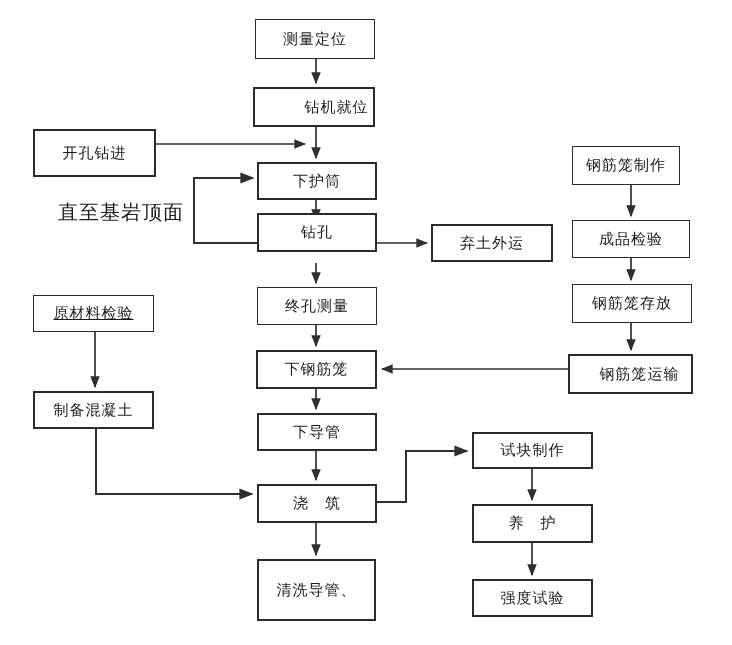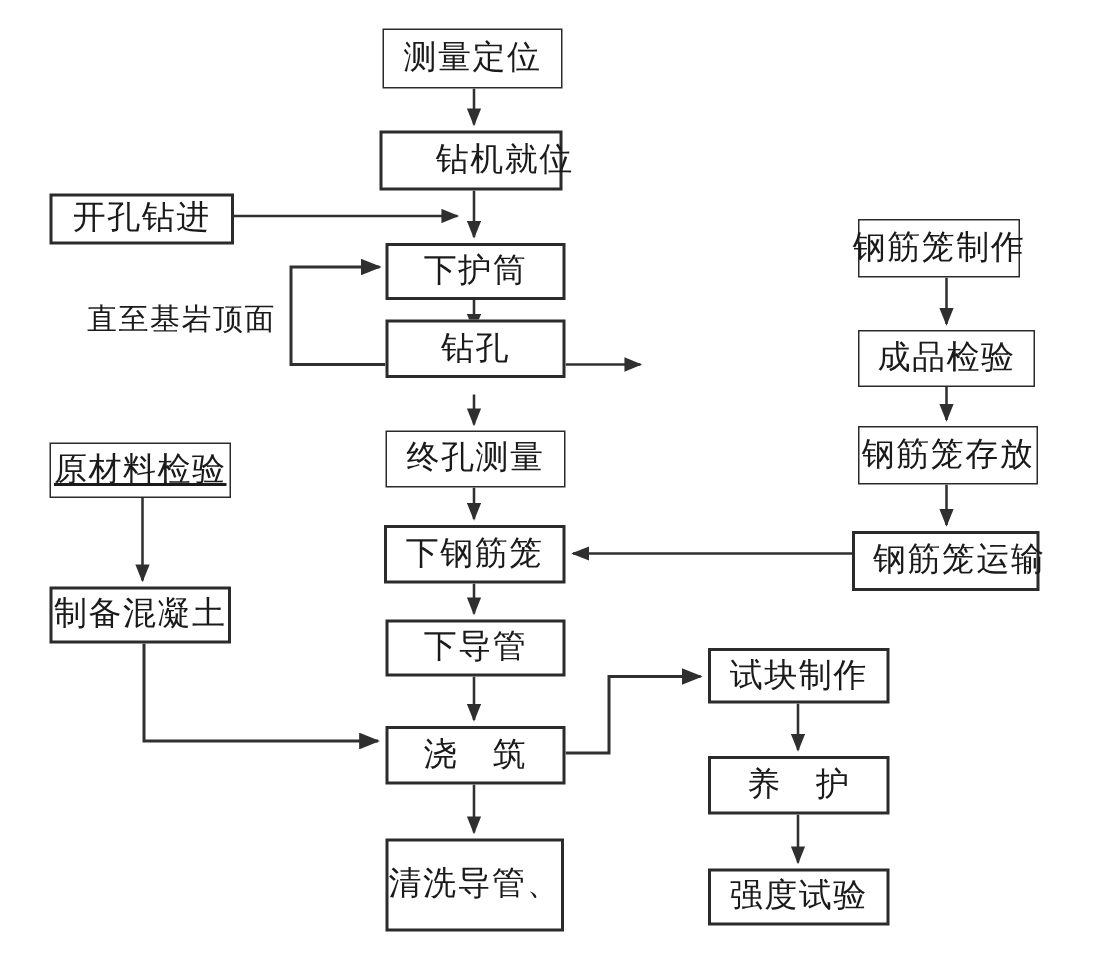--- a/index.html
+++ b/index.html
@@ -26,38 +26,38 @@
   }
   .node {
     position: absolute;
     box-sizing: border-box;
     background: #ffffff;
     border-style: solid;
     border-color: #2b2b2b;
     display: flex;
     align-items: center;
     justify-content: center;
-    font-size: 22px;
+    font-size: 15px;
     letter-spacing: 1px;
     white-space: nowrap;
     line-height: 1;
   }
   .b1 { border-width: 1px; }
   .b2 { border-width: 2px; }
   .floating-label {
     position: absolute;
     font-size: 20px;
     letter-spacing: 1px;
     white-space: nowrap;
     line-height: 1;
   }
   
   #n-survey        { left: 255px; top: 19px;  width: 120px; height: 40px; }
   #n-rig           { left: 253px; top: 87px;  width: 122px; height: 40px; padding-left: 45px; }
-  #n-openhole      { left: 33px;  top: 129px; width: 123px; height: 34px; }
+  #n-openhole      { left: 33px;  top: 129px; width: 123px; height: 48px; }
   #n-casing        { left: 257px; top: 162px; width: 120px; height: 38px; }
   #n-drill         { left: 257px; top: 213px; width: 120px; height: 39px; }
   #n-finalhole     { left: 257px; top: 287px; width: 120px; height: 38px; }
   #n-cagedown      { left: 256px; top: 350px; width: 121px; height: 39px; }
   #n-tremie        { left: 257px; top: 413px; width: 120px; height: 38px; }
   #n-pour          { left: 257px; top: 484px; width: 120px; height: 39px; }
   #n-clean         { left: 257px; top: 559px; width: 119px; height: 62px; }
   #n-rawmat        { left: 33px;  top: 295px; width: 121px; height: 37px; text-decoration: underline; }
   #n-concrete      { left: 33px;  top: 391px; width: 121px; height: 38px; }
   #n-spoil         { left: 431px; top: 224px; width: 122px; height: 38px; }
@@ -110,20 +110,21 @@
   <div class="node b2" id="n-openhole">开孔钻进</div>
   <div class="node b2" id="n-casing">下护筒</div>
   <div class="node b2" id="n-drill">钻孔</div>
   <div class="node b1" id="n-finalhole">终孔测量</div>
   <div class="node b2" id="n-cagedown">下钢筋笼</div>
   <div class="node b2" id="n-tremie">下导管</div>
   <div class="node b2" id="n-pour">浇　筑</div>
   <div class="node b2" id="n-clean">清洗导管、</div>
   <div class="node b1" id="n-rawmat">原材料检验</div>
   <div class="node b2" id="n-concrete">制备混凝土</div>
+  <div class="node b2" id="n-spoil">弃土外运</div>
   <div class="node b1" id="n-cagemake">钢筋笼制作</div>
   <div class="node b1" id="n-productcheck">成品检验</div>
   <div class="node b1" id="n-cagestore">钢筋笼存放</div>
   <div class="node b2" id="n-cagetrans">钢筋笼运输</div>
   <div class="node b2" id="n-testblock">试块制作</div>
   <div class="node b2" id="n-curing">养　护</div>
   <div class="node b2" id="n-strength">强度试验</div>
 
   <div class="floating-label" id="n-note">直至基岩顶面</div>
 

